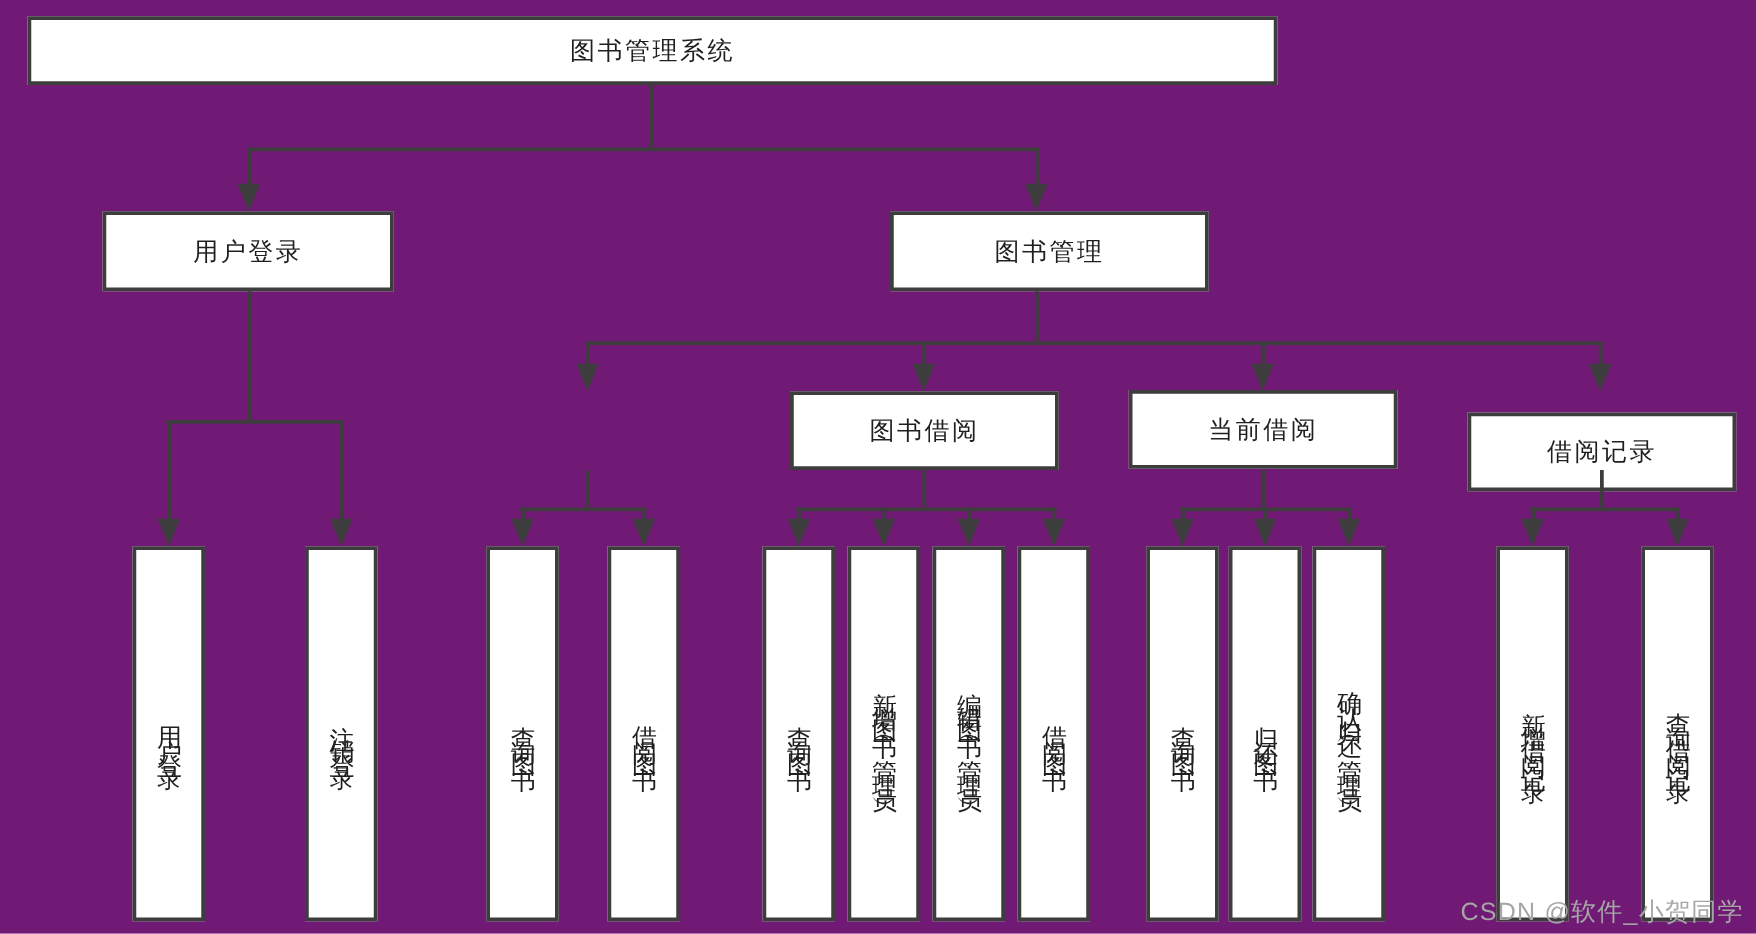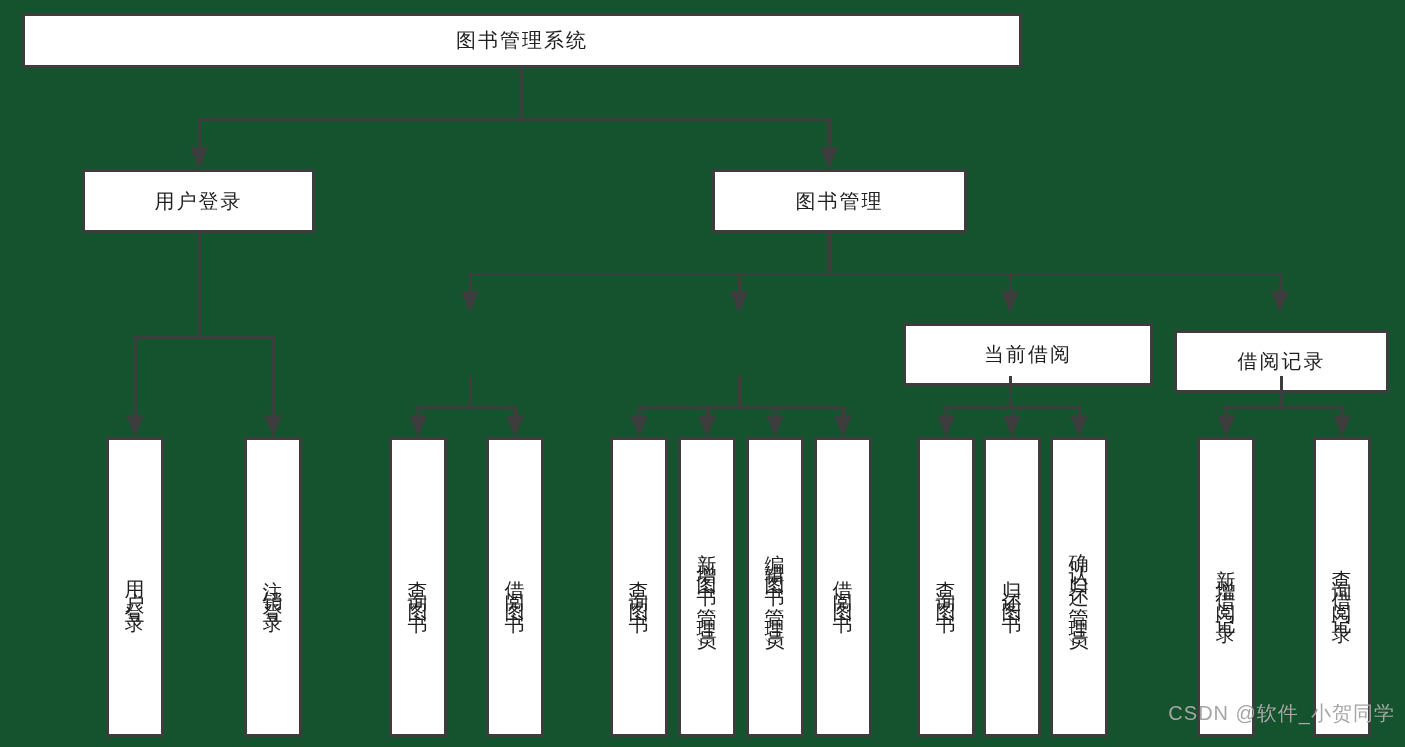--- a/index.html
+++ b/index.html
@@ -1,18 +1,18 @@
 <!DOCTYPE html>
 <html><head>
 <meta charset="utf-8">
 <style>
   html,body { margin:0; padding:0; background:#ffffff; }
   .canvas {
     position:relative; width:1405px; height:747px;
-    background:#14532d; overflow:hidden;
+    background:#701a75; overflow:hidden;
     font-family:"Liberation Sans", sans-serif;
     color:#1f1f1f;
   }
   .box {
     position:absolute; box-sizing:border-box;
     border:3px solid #3d3d3d; background:#ffffff;
     display:flex; align-items:center; justify-content:center;
   }
   .hlabel { font-size:20px; letter-spacing:2px; white-space:nowrap; }
   .vlabel {
@@ -20,21 +20,21 @@
     font-size:20px; letter-spacing:11px; line-height:1; white-space:nowrap;
   }
   .vl { position:absolute; width:3px; background:#3d3d3d; }
   .hl { position:absolute; height:3px; background:#3d3d3d; }
   .ar {
     position:absolute; width:0; height:0;
     border-left:9px solid transparent; border-right:9px solid transparent;
     border-top:22px solid #3d3d3d;
   }
   .watermark {
-    position:absolute; right:10px; bottom:20px; z-index:10;
+    position:absolute; right:10px; bottom:4px; z-index:10;
     font-size:20px; letter-spacing:1px; color:#a6a6a6; white-space:nowrap;
   }
 </style>
 </head>
 <body>
 
 <div class="canvas">
 
   <div class="box" style="left:22px;top:13px;width:1000px;height:55px">
     <span class="hlabel">图书管理系统</span>
@@ -65,21 +65,24 @@
   <div class="hl" style="left:468px;top:273px;width:814px"></div>
   <div class="vl" style="left:469px;top:273px;height:20px"></div>
   <div class="vl" style="left:738px;top:273px;height:20px"></div>
   <div class="vl" style="left:1009px;top:273px;height:20px"></div>
   <div class="vl" style="left:1279px;top:273px;height:20px"></div>
   <div class="ar" style="left:461px;top:291px"></div>
   <div class="ar" style="left:730px;top:291px"></div>
   <div class="ar" style="left:1001px;top:291px"></div>
   <div class="ar" style="left:1271px;top:291px"></div>
 
-  <div class="box" style="left:903px;top:323px;width:250px;height:63px">
+  <div class="box" style="left:632px;top:313px;width:215px;height:63px">
+    <span class="hlabel">图书借阅</span>
+  </div>
+  <div class="box" style="left:903px;top:312px;width:215px;height:63px">
     <span class="hlabel">当前借阅</span>
   </div>
   <div class="box" style="left:1174px;top:330px;width:215px;height:63px">
     <span class="hlabel">借阅记录</span>
   </div>
 
   <div class="vl" style="left:469px;top:376px;height:30px"></div>
   <div class="hl" style="left:416px;top:406px;width:101px"></div>
   <div class="vl" style="left:417px;top:406px;height:12px"></div>
   <div class="vl" style="left:514px;top:406px;height:12px"></div>

